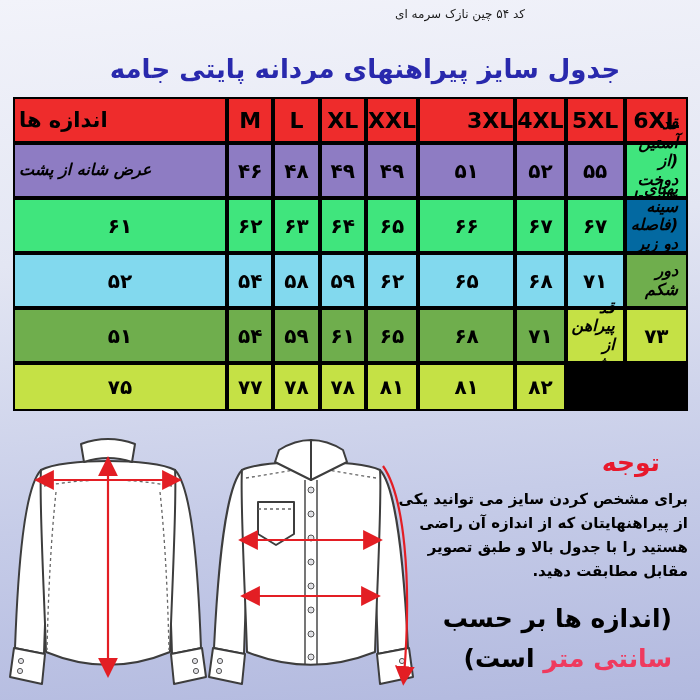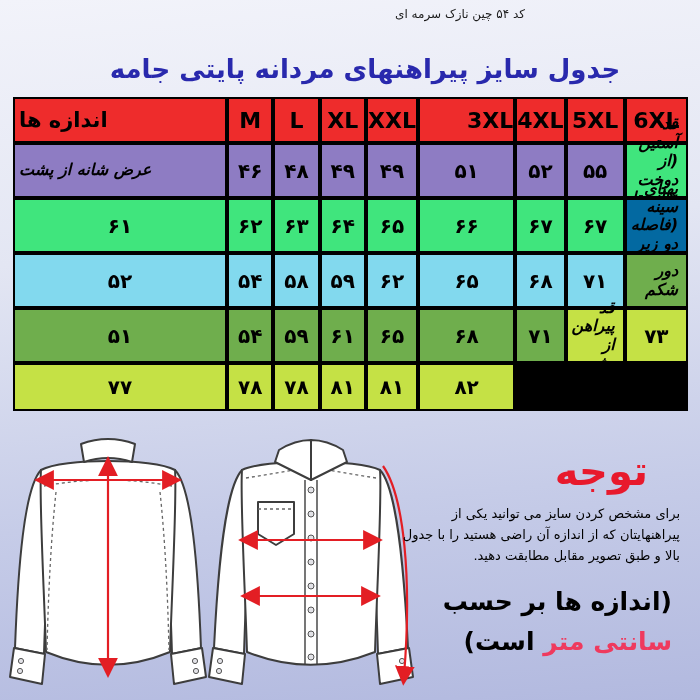--- a/index.html
+++ b/index.html
@@ -29,22 +29,22 @@
   .value-cell{font-size:20px;}
   .shirt-svg{position:absolute;}
   .cloth{fill:#ffffff;stroke:#3d3d3d;stroke-width:2;stroke-linejoin:round;}
   .seam{fill:none;stroke:#666;stroke-width:1.3;stroke-dasharray:3 3;}
   .btn{fill:#e3e3e8;stroke:#555;stroke-width:1;}
   .thin{stroke:#3d3d3d;stroke-width:1.4;fill:none;}
   .redline{stroke:var(--arrow-red,#e31e24);stroke-width:2.2;fill:none;}
   .note-block{
     position:absolute;top:448px;right:12px;width:296px;direction:rtl;text-align:right;
   }
-  .note-heading{font-size:40px;font-weight:bold;margin:0 40px 10px 0;}
-  .note-body{font-size:13px;font-weight:normal;line-height:1.6;margin:8px;}
+  .note-heading{font-size:25px;font-weight:bold;margin:0 28px 10px 0;}
+  .note-body{font-size:15px;font-weight:bold;line-height:1.6;margin:0;}
   .unit-line{font-size:25px;font-weight:bold;line-height:1.6;margin:16px;}
 </style>
 </head>
 <body>
 
 <div class="code-label">کد ۵۴ چین نازک سرمه ای</div>
 
 <div class="page-title" style="color: rgb(41, 41, 173);">جدول سایز پیراهنهای مردانه پایتی جامه</div>
 
 <div class="size-table" id="size-table">
@@ -86,20 +86,21 @@
     <div class="cell row-label" style="background: rgb(111, 174, 77);">دور شکم</div>
     <div class="cell value-cell" style="background: rgb(111, 174, 77);">۵۱</div>
     <div class="cell value-cell" style="background: rgb(111, 174, 77);">۵۴</div>
     <div class="cell value-cell" style="background: rgb(111, 174, 77);">۵۹</div>
     <div class="cell value-cell" style="background: rgb(111, 174, 77);">۶۱</div>
     <div class="cell value-cell" style="background: rgb(111, 174, 77);">۶۵</div>
     <div class="cell value-cell" style="background: rgb(111, 174, 77);">۶۸</div>
     <div class="cell value-cell" style="background: rgb(111, 174, 77);">۷۱</div>
     <div class="cell row-label" style="background: rgb(197, 225, 69);">قد پیراهن از پشت</div>
     <div class="cell value-cell" style="background: rgb(197, 225, 69);">۷۳</div>
+    <div class="cell value-cell" style="background: rgb(197, 225, 69);">۷۵</div>
     <div class="cell value-cell" style="background: rgb(197, 225, 69);">۷۷</div>
     <div class="cell value-cell" style="background: rgb(197, 225, 69);">۷۸</div>
     <div class="cell value-cell" style="background: rgb(197, 225, 69);">۷۸</div>
     <div class="cell value-cell" style="background: rgb(197, 225, 69);">۸۱</div>
     <div class="cell value-cell" style="background: rgb(197, 225, 69);">۸۱</div>
     <div class="cell value-cell" style="background: rgb(197, 225, 69);">۸۲</div>
   </div>
 
 <svg class="shirt-svg" style="left:8px;top:428px;" width="200" height="272" viewBox="0 0 200 272">
   <defs>

